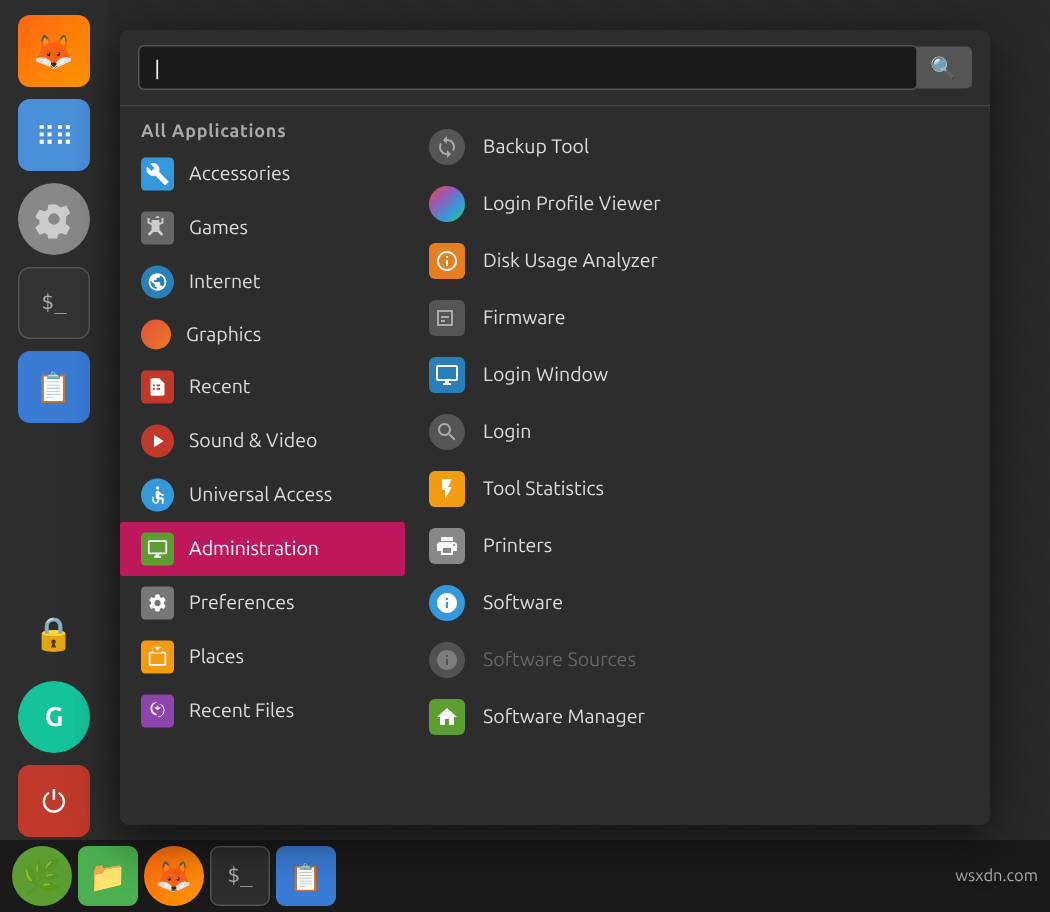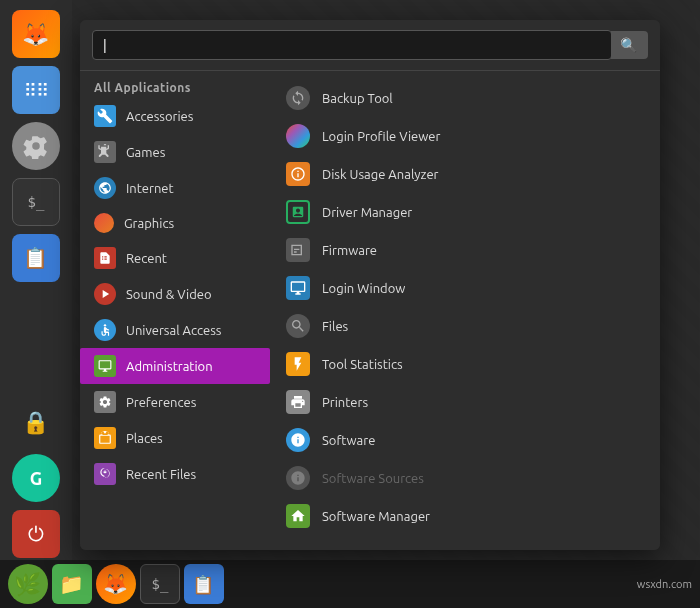--- a/index.html
+++ b/index.html
@@ -184,21 +184,21 @@
     .cat-item {
       display: flex;
       align-items: center;
       padding: 7px 14px;
       cursor: pointer;
       color: #ddd;
       font-size: 13px;
       gap: 10px;
       border-radius: 2px;
     }
-    .cat-item.active { background: #a21caf; color: #fff; }
+    .cat-item.active { background: #be185d; color: #fff; }
 
     .cat-icon {
       width: 22px;
       height: 22px;
       border-radius: 3px;
       display: flex;
       align-items: center;
       justify-content: center;
       font-size: 14px;
       flex-shrink: 0;
@@ -415,28 +415,20 @@
 
       <div class="app-item">
         <div class="app-icon ic-disk">
           <svg width="16" height="16" viewBox="0 0 24 24" fill="#fff">
               <path d="M11 7h2v2h-2zm0 4h2v6h-2zm1-9C6.48 2 2 6.48 2 12s4.48 10 10 10 10-4.48 10-10S17.52 2 12 2zm0 18c-4.41 0-8-3.59-8-8s3.59-8 8-8 8 3.59 8 8-3.59 8-8 8z"></path>
             </svg>
         </div>
         <span>Disk Usage Analyzer</span>
       </div>
 
-      <div class="app-item">
-        <div class="app-icon ic-driver" style="background:transparent; border:2px solid #27ae60;">
-          <svg width="14" height="14" viewBox="0 0 24 24" fill="#27ae60">
-              <path d="M19 3H5c-1.1 0-2 .9-2 2v14c0 1.1.9 2 2 2h14c1.1 0 2-.9 2-2V5c0-1.1-.9-2-2-2zm-7 3c1.93 0 3.5 1.57 3.5 3.5S13.93 13 12 13s-3.5-1.57-3.5-3.5S10.07 6 12 6zm7 13H5v-.23c0-.62.28-1.2.76-1.58C7.47 15.82 9.64 15 12 15s4.53.82 6.24 2.19c.48.38.76.97.76 1.58V19z"></path>
-            </svg>
-        </div>
-        <span>Driver Manager</span>
-      </div>
 
       <div class="app-item">
         <div class="app-icon ic-firmware">
           <svg width="16" height="16" viewBox="0 0 24 24" fill="#aaa">
               <path d="M2 4v16h16V4H2zm14 14H4V6h12v12zM6 10h8v2H6zm0 4h4v2H6z"></path>
             </svg>
         </div>
         <span>Firmware</span>
       </div>
 
@@ -448,21 +440,21 @@
         </div>
         <span>Login Window</span>
       </div>
 
       <div class="app-item">
         <div class="app-icon ic-logs" style="border-radius:50%; background:#555;">
           <svg width="16" height="16" viewBox="0 0 24 24" fill="#aaa">
               <path d="M15.5 14h-.79l-.28-.27C15.41 12.59 16 11.11 16 9.5 16 5.91 13.09 3 9.5 3S3 5.91 3 9.5 5.91 16 9.5 16c1.61 0 3.09-.59 4.23-1.57l.27.28v.79l5 4.99L20.49 19l-4.99-5zm-6 0C7.01 14 5 11.99 5 9.5S7.01 5 9.5 5 14 7.01 14 9.5 11.99 14 9.5 14z"></path>
             </svg>
         </div>
-        <span>Files</span>
+        <span>Login</span>
       </div>
 
       <div class="app-item">
         <div class="app-icon ic-power">
           <svg width="16" height="16" viewBox="0 0 24 24" fill="#fff">
               <path d="M7 2v11h3v9l7-12h-4l4-8z"></path>
             </svg>
         </div>
         <span>Tool Statistics</span>
       </div>

